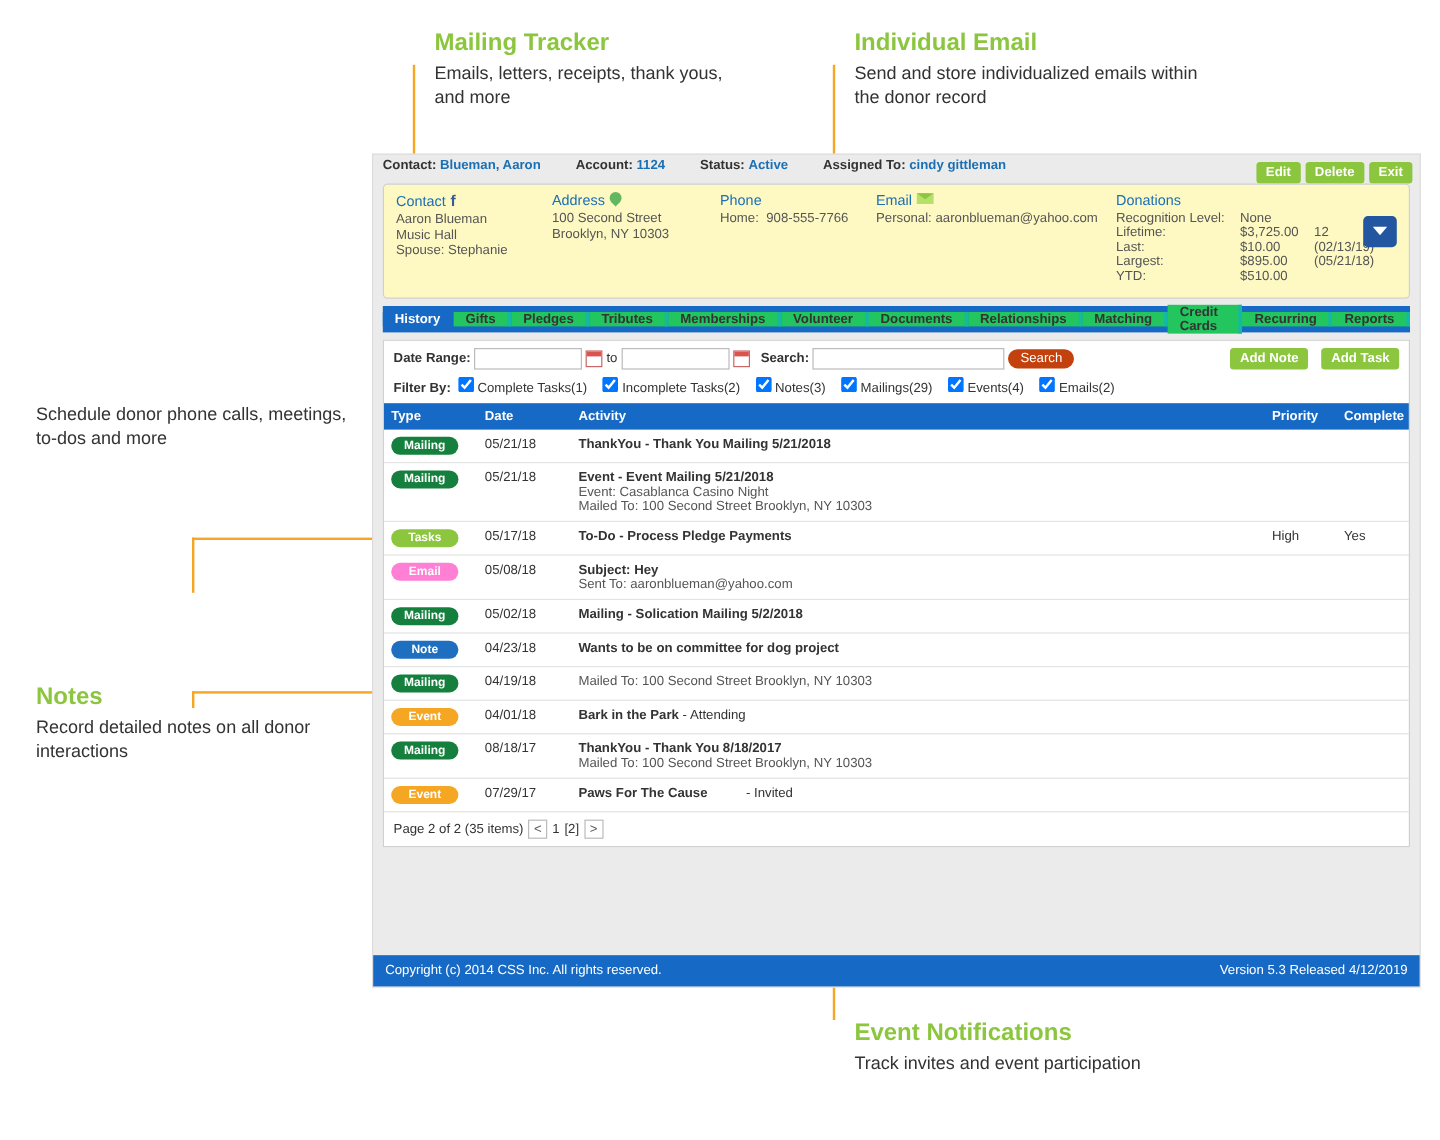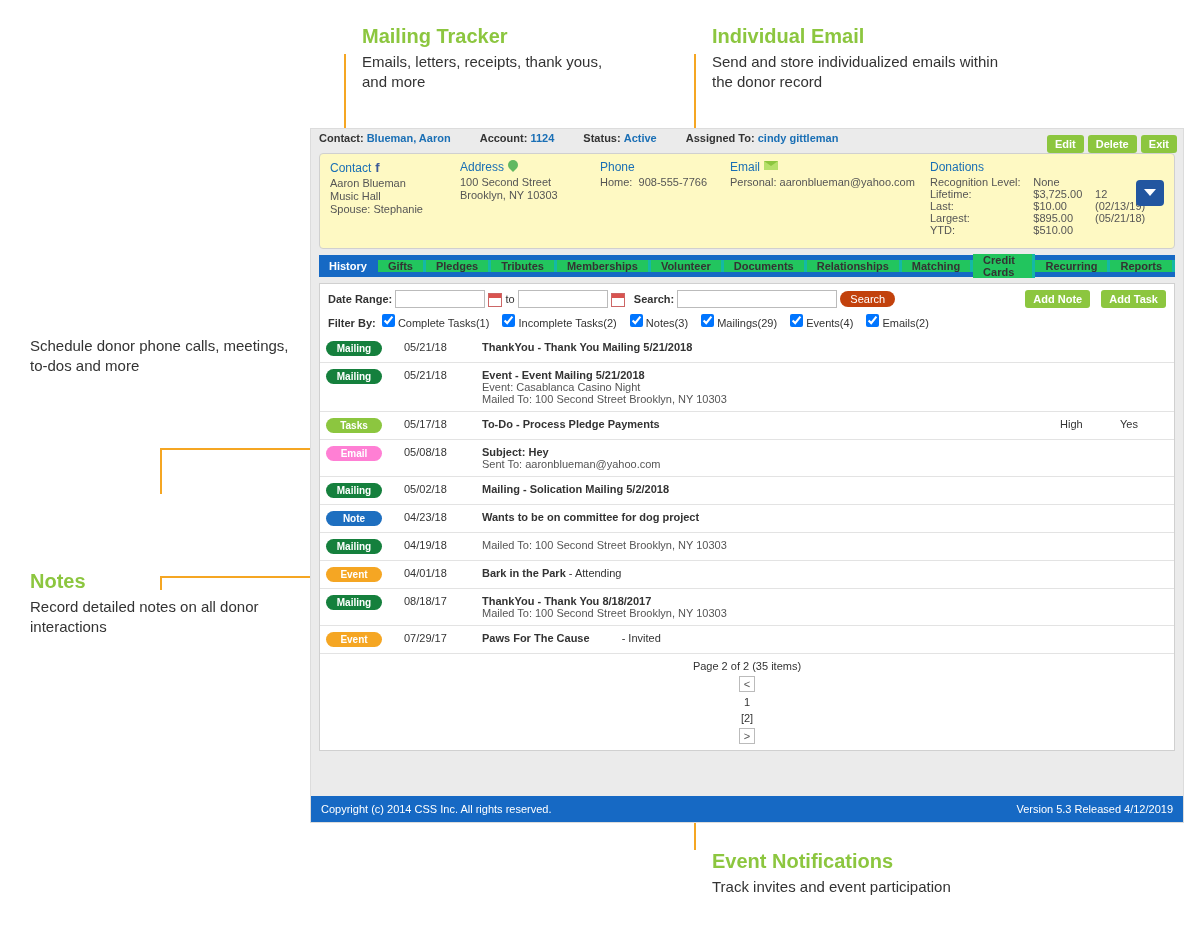--- a/index.html
+++ b/index.html
@@ -41,21 +41,21 @@
   .filterrow2 label { margin-right:10px; }
   .gridhead { background:#1669c4; color:#fff; display:flex; font-size:11px; font-weight:bold; height:22px; align-items:center; }
   .gridhead .c { padding:0 6px; }
   .c-type{width:78px;} .c-date{width:78px;} .c-act{flex:1;} .c-pri{width:60px;} .c-comp{width:60px;}
   .gridrow { display:flex; border-bottom:1px solid #e3e3e3; font-size:11px; padding:6px 0; }
   .gridrow .c{ padding:0 6px; }
   .badge { display:inline-block; min-width:56px; text-align:center; color:#fff; font-size:10px; font-weight:bold; padding:2px 8px; border-radius:10px; }
   .mailing{background:#15803d;} .task{background:#8cc63f;} .email{background:#ff7fd4;} .note{background:#1e6fc0;} .event{background:#f5a623;}
   .act-title{font-weight:bold;}
   .act-sub{color:#555;}
-  .pager { padding:6px 8px; font-size:11px; display:flex; align-items:center; gap:4px;flex-direction:column;}
+  .pager { padding:6px 8px; font-size:11px; display:flex; align-items:center; gap:4px;}
   .pager .pg-btn{ border:1px solid #bbb; width:16px; height:16px; display:inline-flex; align-items:center; justify-content:center; cursor:pointer; color:#555;}
   .footer { position:absolute; left:0; right:0; bottom:0; height:26px; background:#1669c4; color:#fff; font-size:11px; display:flex; align-items:center; justify-content:space-between; padding:0 10px;}
   .f-icon { color:#3b5998; font-weight:bold; font-size:13px; margin-left:4px;}
   .pin-icon { display:inline-block; width:10px; height:10px; background:#61b861; border-radius:50% 50% 50% 0; transform:rotate(-45deg); margin-left:4px; position:relative; top:-1px;}
   .mail-icon { display:inline-block; width:14px; height:9px; background:#b6e06a; position:relative; margin-left:4px; top:-1px;}
   .mail-icon::after{content:""; position:absolute; left:0; top:0; border-left:7px solid transparent; border-right:7px solid transparent; border-top:5px solid #8cc63f;}
 </style>
 </head>
 <body>
 
@@ -185,20 +185,27 @@
     </div>
     <div class="filterrow2">
       <b>Filter By:</b>&nbsp;
       <label><input type="checkbox" checked="" style=""> <span>Complete Tasks(1)</span></label>
       <label><input type="checkbox" checked="" style=""> <span>Incomplete Tasks(2)</span></label>
       <label><input type="checkbox" checked="" style=""> <span>Notes(3)</span></label>
       <label><input type="checkbox" checked="" style=""> <span>Mailings(29)</span></label>
       <label><input type="checkbox" checked="" style=""> <span>Events(4)</span></label>
       <label><input type="checkbox" checked="" style=""> <span>Emails(2)</span></label>
     </div>
+    <div class="gridhead">
+      <div class="c c-type">Type</div>
+      <div class="c c-date">Date</div>
+      <div class="c c-act">Activity</div>
+      <div class="c c-pri">Priority</div>
+      <div class="c c-comp">Complete</div>
+    </div>
     <div id="gridbody">
         <div class="gridrow">
           <div class="c c-type"><span class="badge mailing">Mailing</span></div>
           <div class="c c-date">05/21/18</div>
           <div class="c c-act">
             <div class="act-title">ThankYou - Thank You Mailing 5/21/2018</div>
           </div>
           <div class="c c-pri"></div>
           <div class="c c-comp"></div>
         </div>

